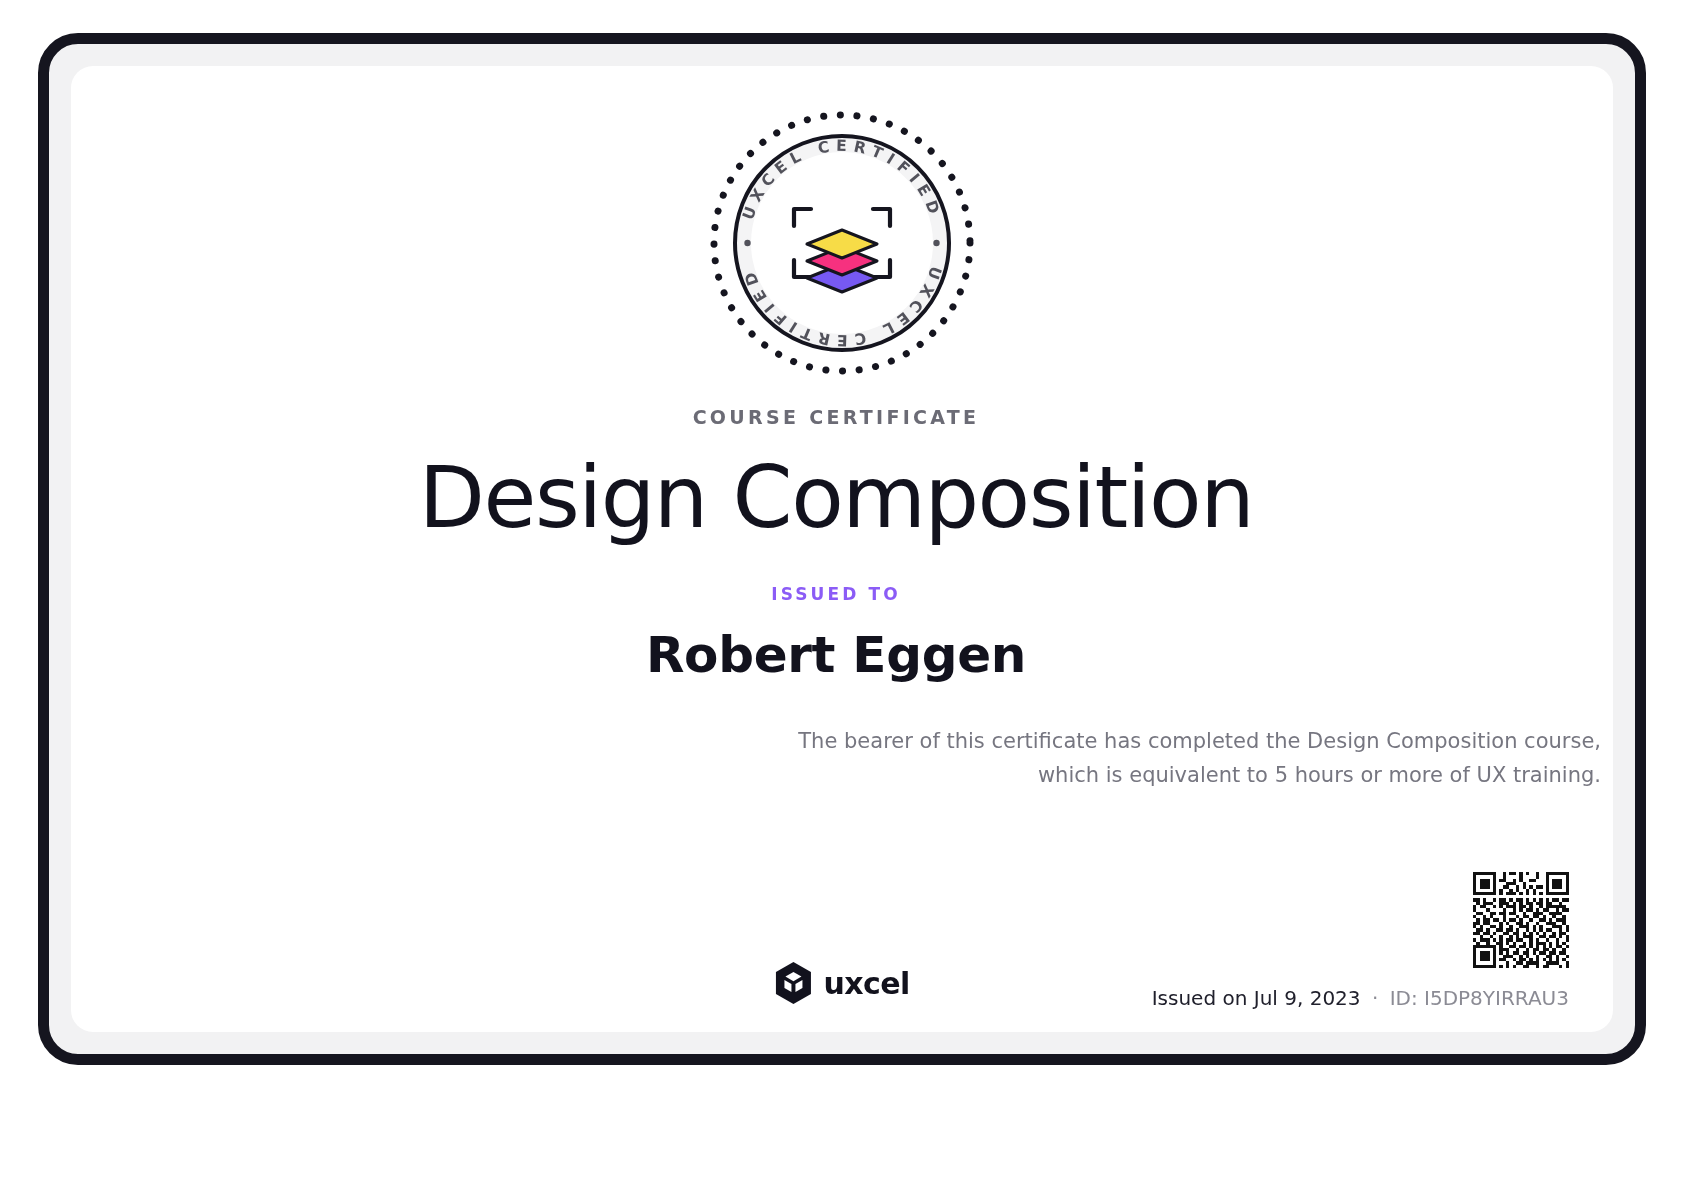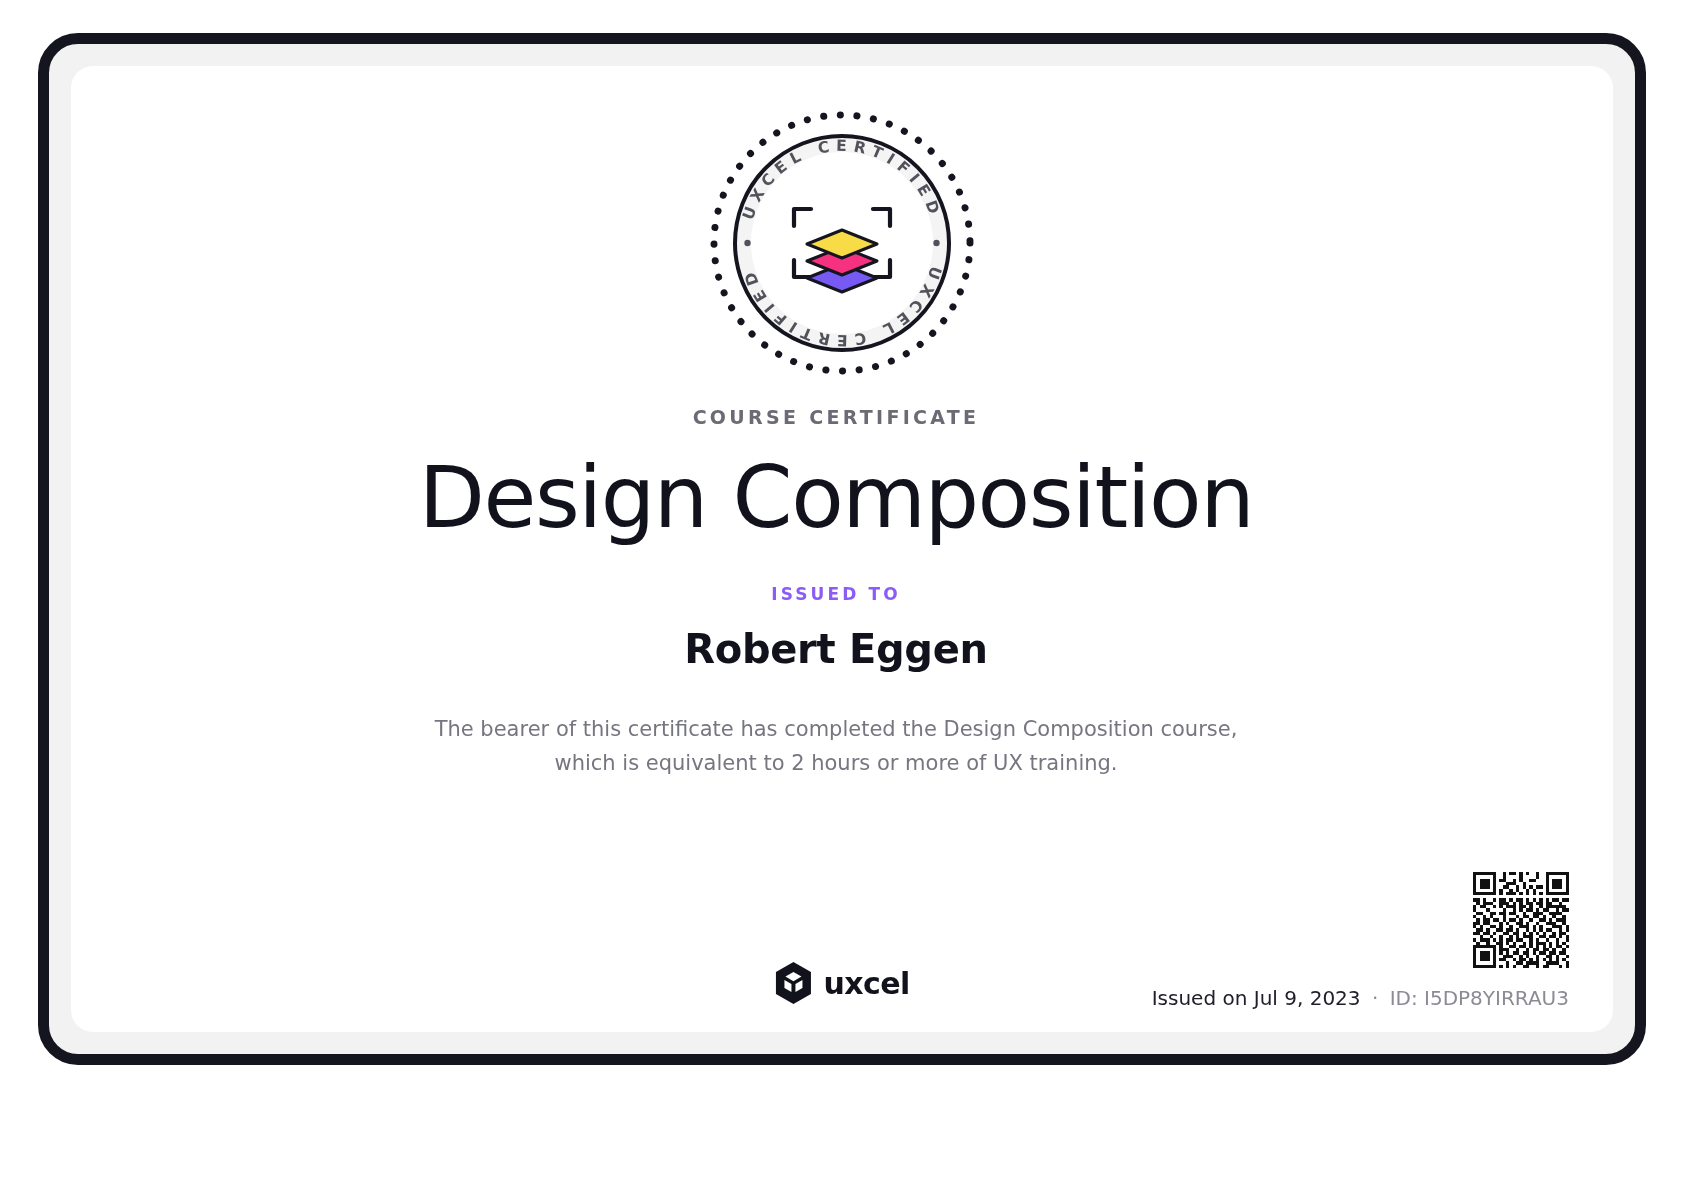--- a/index.html
+++ b/index.html
@@ -72,32 +72,33 @@
   .issued-to {
     margin-top: 42px;
     font-size: 17px;
     font-weight: 600;
     letter-spacing: 3.1px;
     color: #8b5cf6;
   }
 
   .recipient {
     margin-top: 22px;
-    font-size: 40px;
+    font-size: 50px;
     font-weight: 700;
     letter-spacing: -0.3px;
     color: #12121d;
   }
 
   .blurb {
     margin-top: 40px;
     font-size: 21px;
     line-height: 1.62;
     color: #767680;
     font-weight: 400;
+    text-align: right;
   }
   .blurb div { white-space: nowrap; }
 
   
   .footer {
     position: absolute;
     left: 0;
     right: 0;
     bottom: 0;
     height: 200px;
@@ -194,21 +195,21 @@
       <div class="eyebrow">COURSE CERTIFICATE</div>
 
       <h1 class="course-title">Design Composition</h1>
 
       <div class="issued-to">ISSUED TO</div>
 
       <div class="recipient">Robert Eggen</div>
 
       <div class="blurb">
         <div>The bearer of this certificate has completed the Design Composition course,</div>
-        <div>which is equivalent to 2 hours or more of UX training.</div>
+        <div>which is equivalent to 5 hours or more of UX training.</div>
       </div>
     </div>
 
     <div class="footer">
 
 
       <div class="brand-block">
         <svg class="brand-mark" viewBox="0 0 38 42" xmlns="http://www.w3.org/2000/svg">
           <path d="M19 0 L36.5 10 L36.5 32 L19 42 L1.5 32 L1.5 10 Z" fill="#12121d"></path>
           <g fill="#ffffff">

